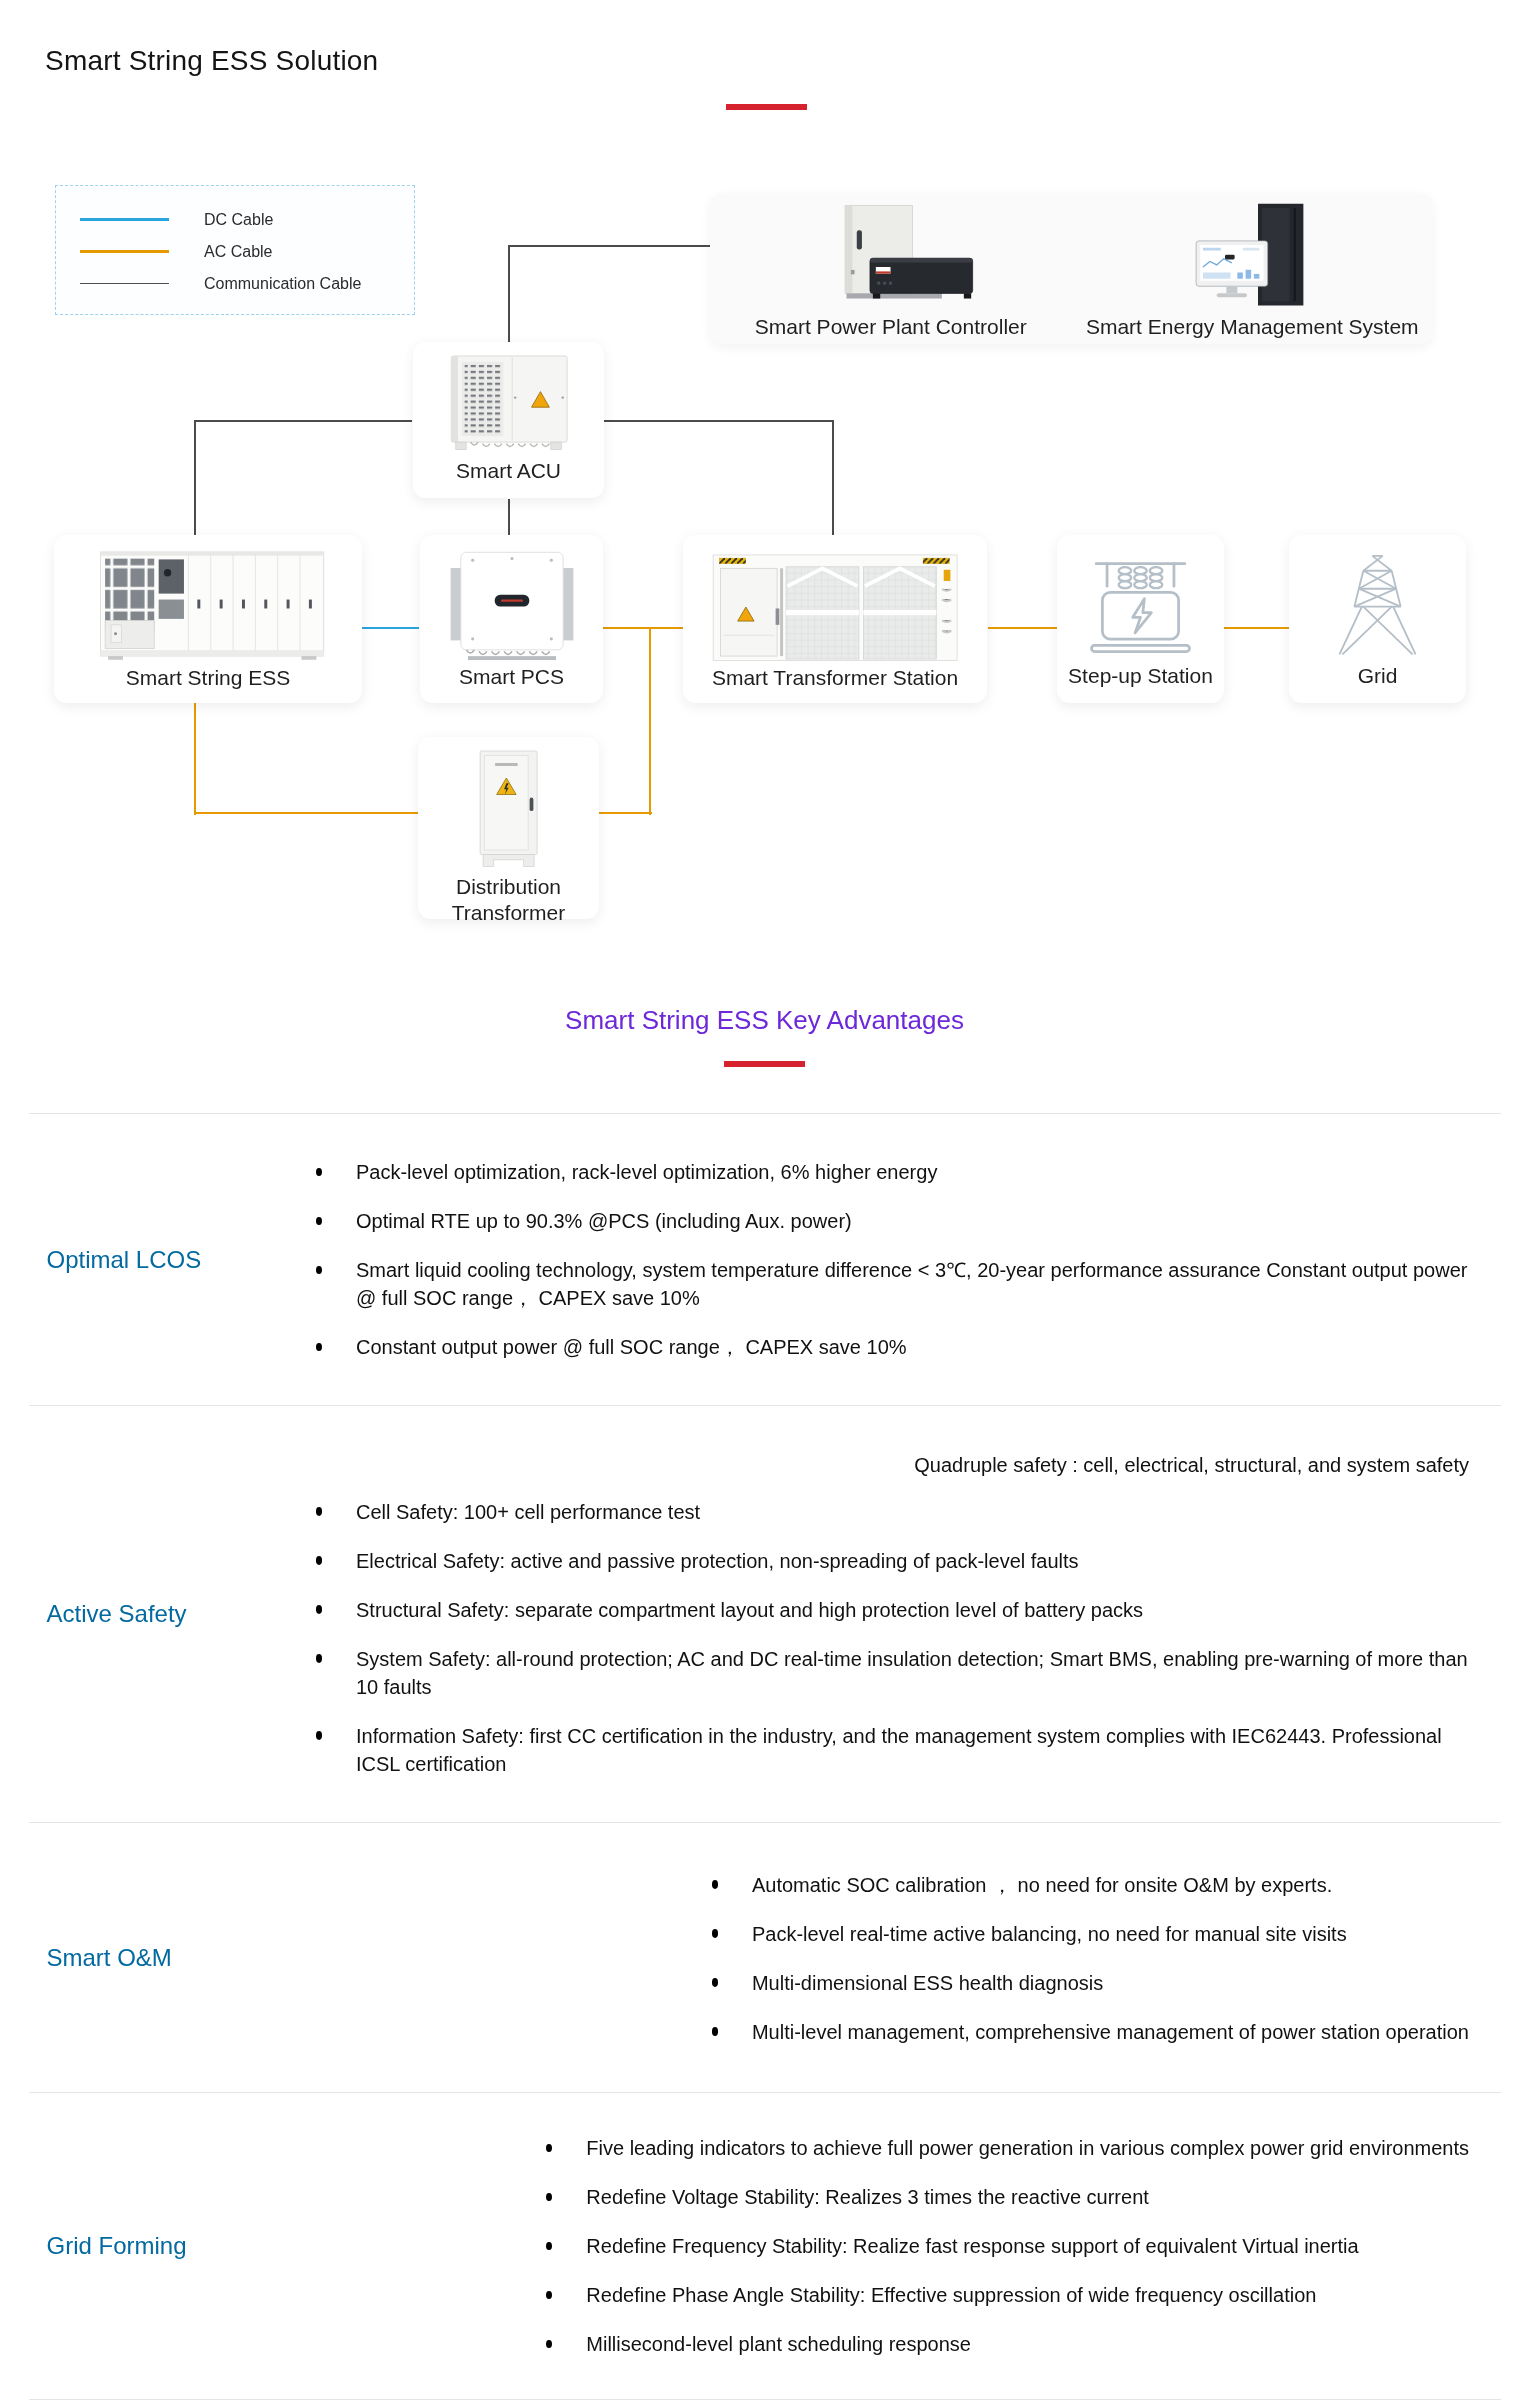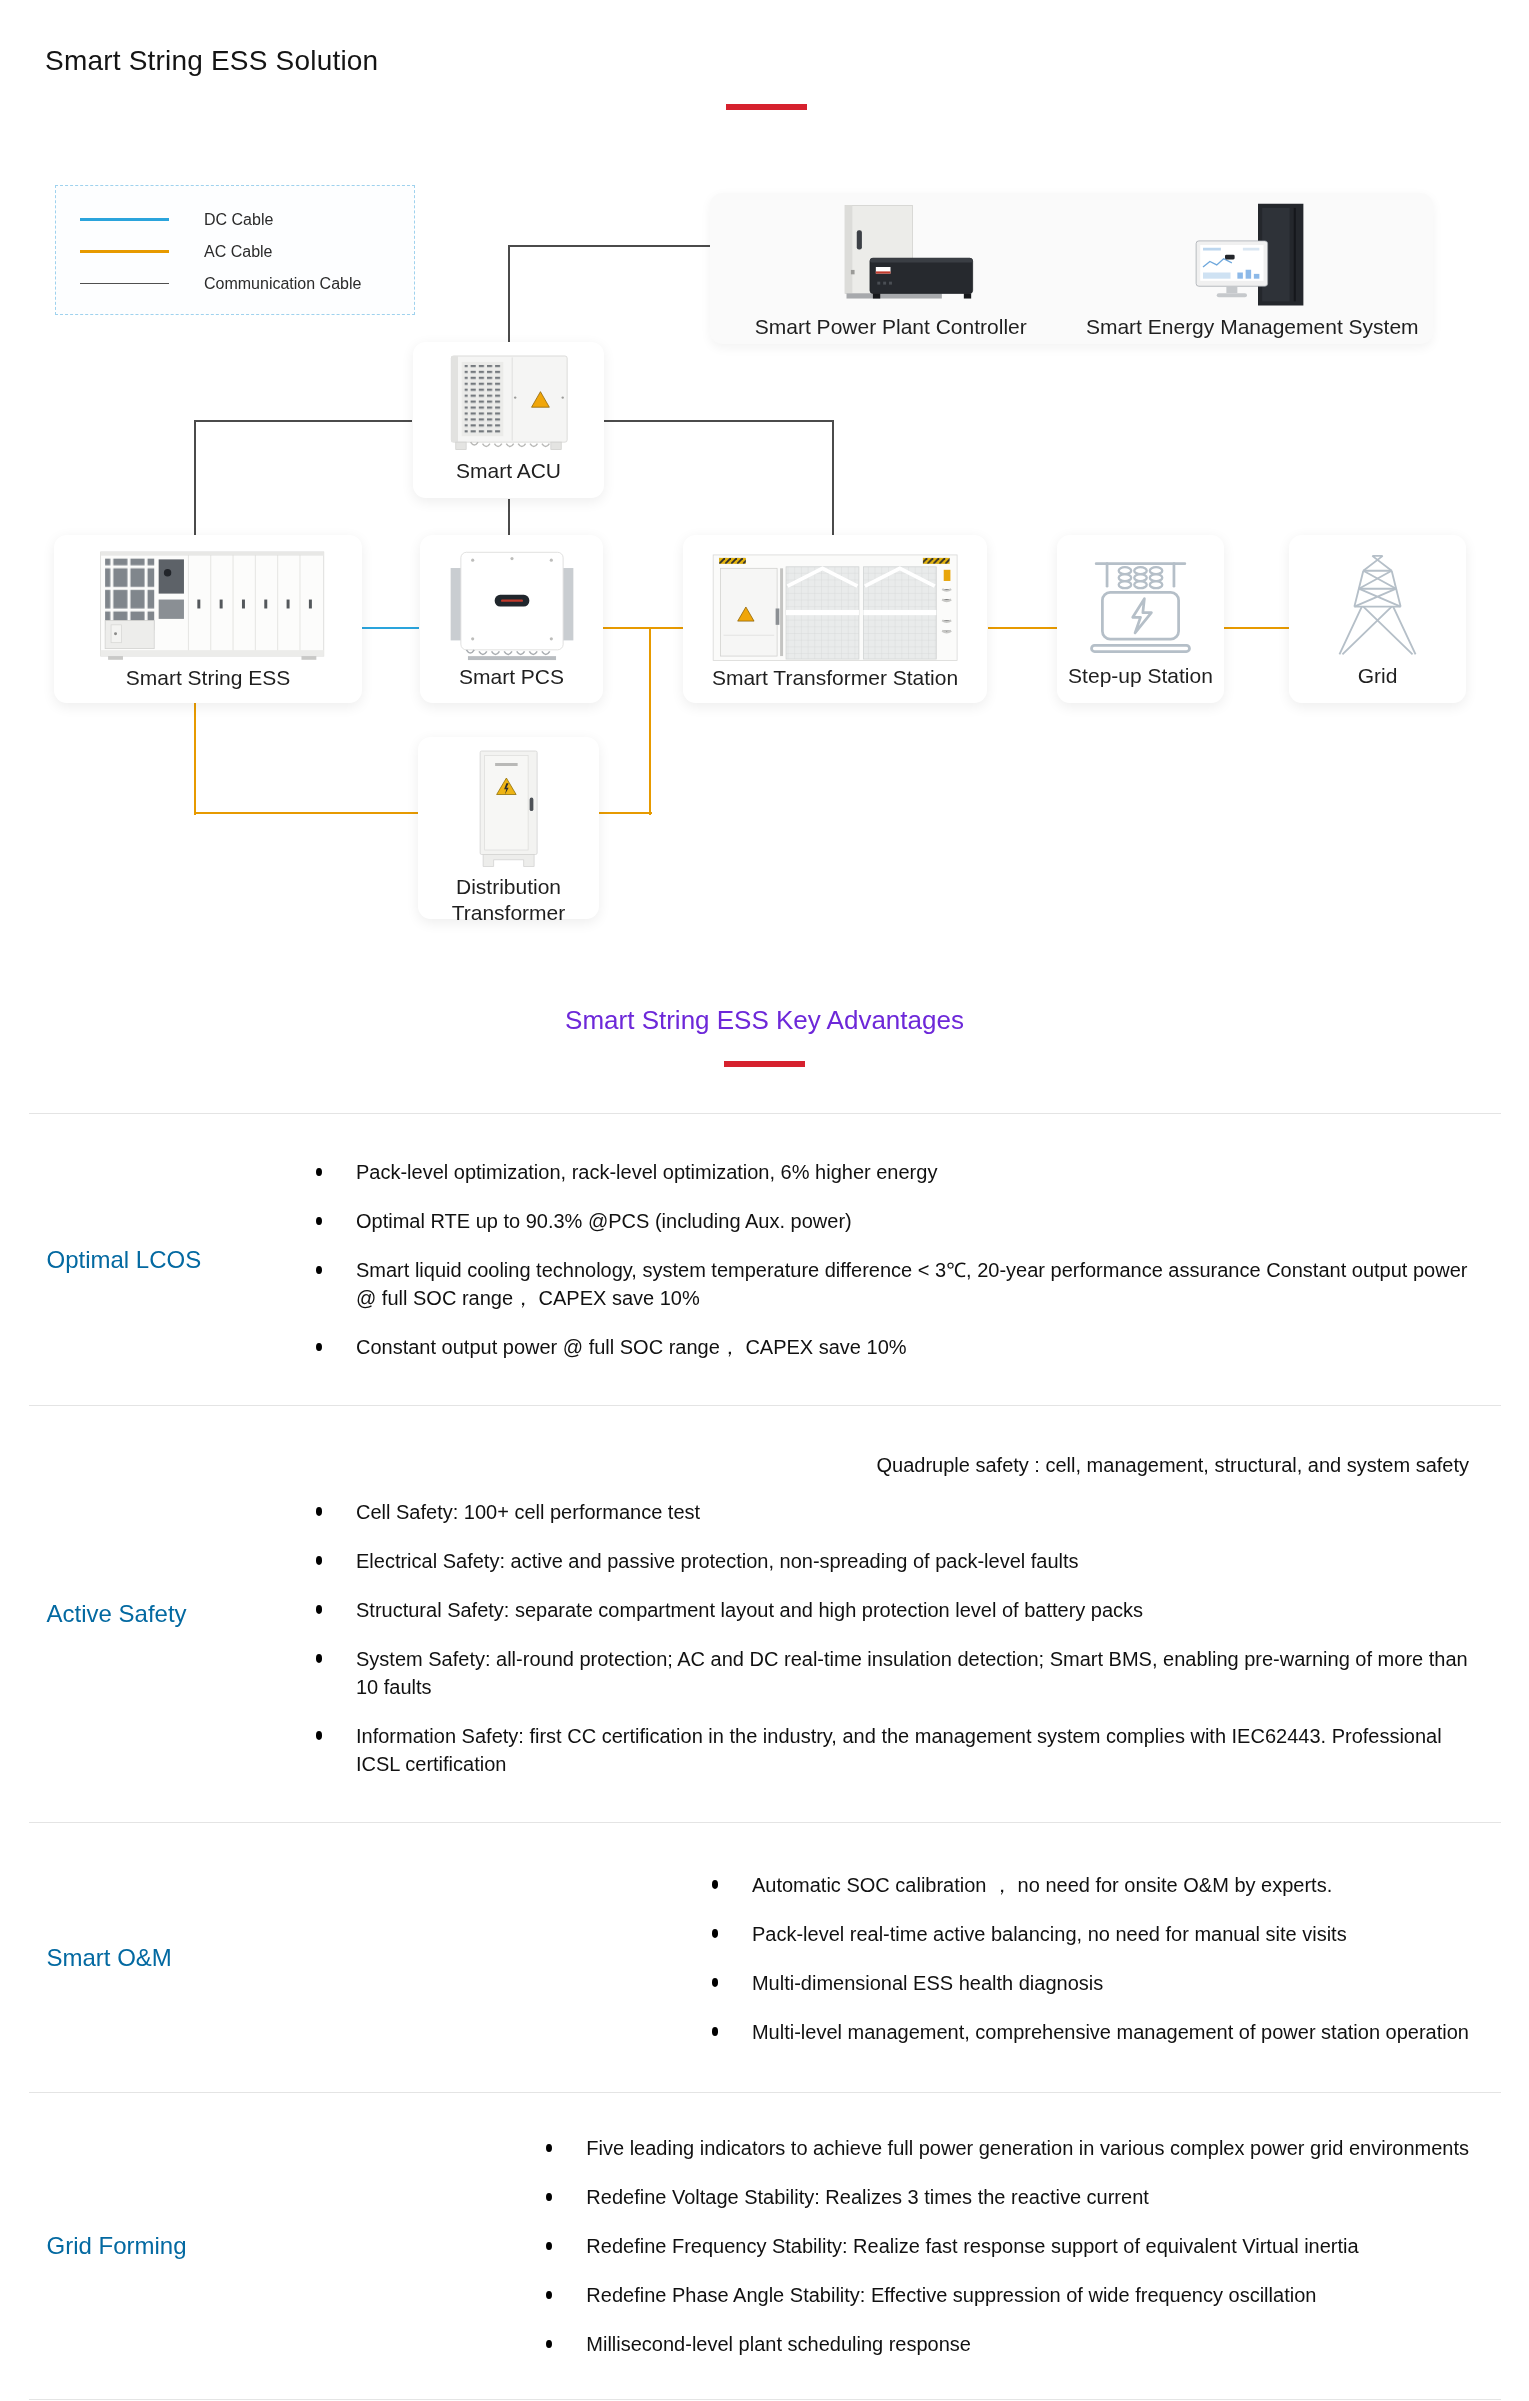--- a/index.html
+++ b/index.html
@@ -369,21 +369,21 @@
       <li>Constant output power @ full SOC range， CAPEX save 10%</li>
     </ul>
   </div>
 </div>
 
 <div class="section" id="sec-safety">
   <div class="sec-label-col">
     <span class="sec-title">Active Safety</span>
   </div>
   <div class="sec-content">
-    <div class="intro">Quadruple safety :  cell, management, structural, and system safety</div>
+    <div class="intro">Quadruple safety :  cell, electrical, structural, and system safety</div>
     <ul class="bullets">
       <li>Cell Safety: 100+ cell performance test</li>
       <li>Electrical Safety: active and passive protection, non-spreading of pack-level faults</li>
       <li>Structural Safety: separate compartment layout and high protection level of battery packs</li>
       <li>System Safety: all-round protection; AC and DC real-time insulation detection; Smart BMS, enabling pre-warning of more than 10 faults</li>
       <li>Information Safety: first CC certification in the industry, and the management system complies with IEC62443. Professional ICSL certification</li>
     </ul>
   </div>
 </div>
 

